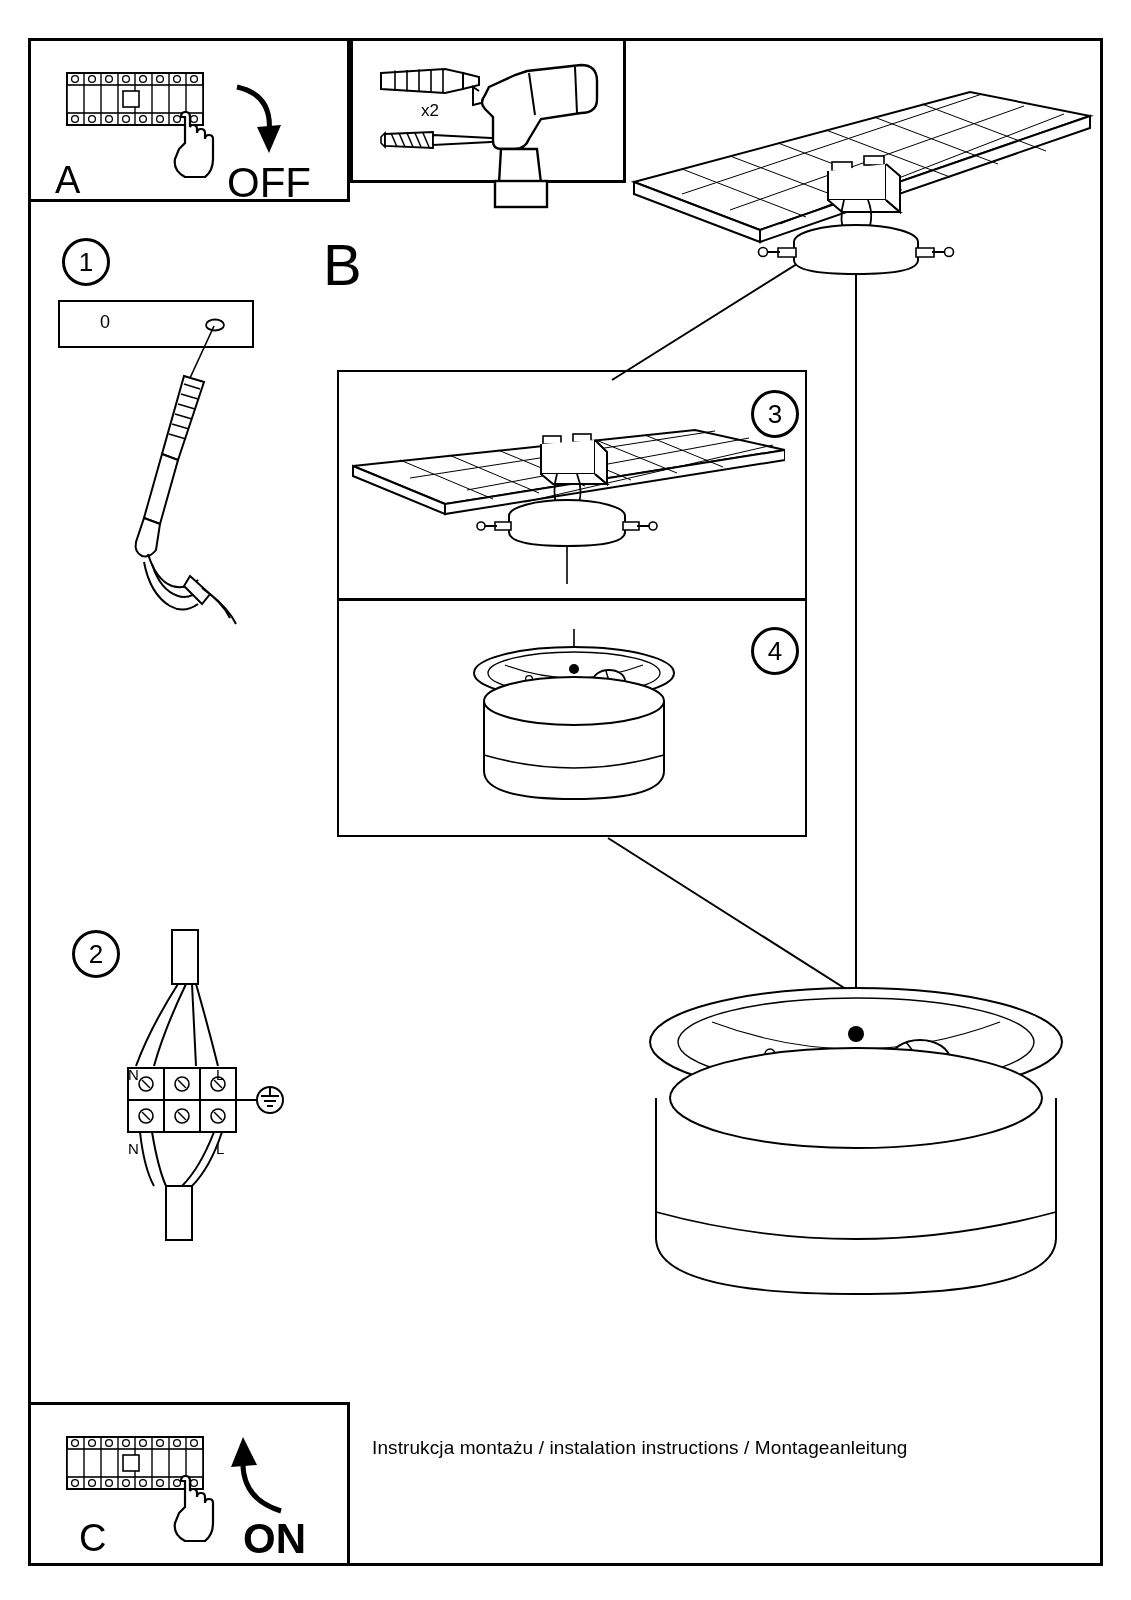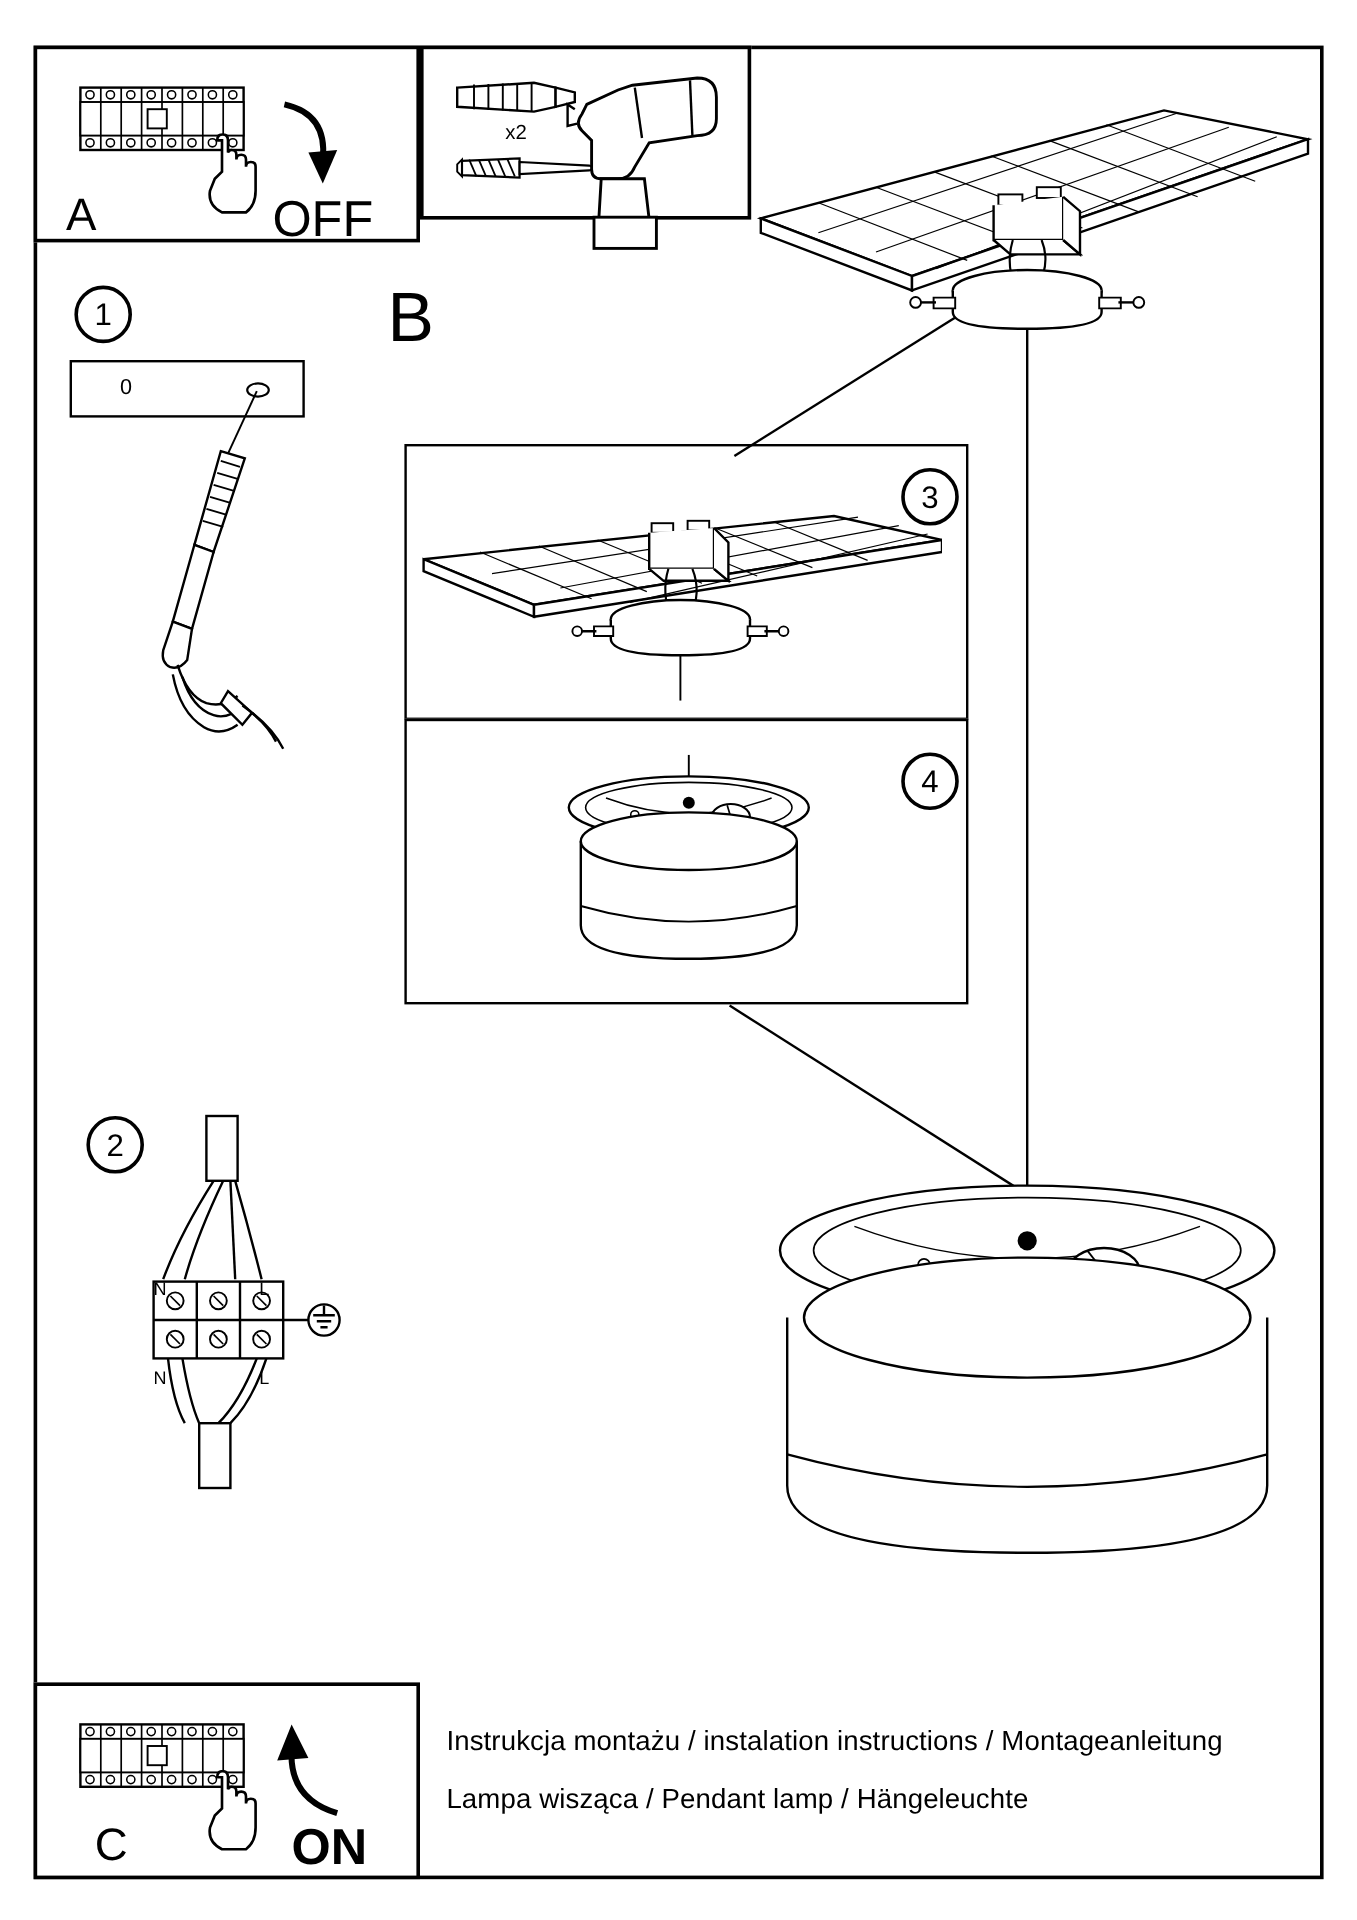--- a/index.html
+++ b/index.html
@@ -4,21 +4,21 @@
 <style>
   html,body{margin:0;padding:0;background:#ffffff;}
   body{font-family:"Liberation Sans", sans-serif;color:#000;}
   #page{position:relative;width:1131px;height:1600px;background:#fff;overflow:hidden;}
   .frame{position:absolute;border:3px solid #000;box-sizing:border-box;}
   .panel{position:absolute;border:2px solid #000;box-sizing:border-box;background:#fff;}
   .lbl{position:absolute;font-weight:400;}
   .circ{position:absolute;border:3px solid #000;border-radius:50%;display:flex;align-items:center;justify-content:center;font-size:26px;}
   svg{display:block;}
   .svgwrap{position:absolute;}
-  .txtline{position:absolute;font-size:23px;letter-spacing:.1px;text-align:right;}
+  .txtline{position:absolute;font-size:19px;letter-spacing:.1px;text-align:right;}
 </style>
 </head>
 <body>
 
 <div id="page">
 
   <div class="frame" style="left:28px;top:38px;width:1075px;height:1528px;border-width:3px;"></div>
 
   <div class="panel" style="left:28px;top:38px;width:322px;height:164px;border-width:3px;">
     <div class="svgwrap" style="left:32px;top:18px;">
@@ -381,15 +381,14 @@
       <svg width="70" height="90" viewBox="0 0 70 90">
         <path d="M54 78 Q14 66 16 26" fill="none" stroke="#000" stroke-width="5"></path>
         <path d="M4 34 L16 4 L30 32 Z" fill="#000"></path>
       </svg>
     </div>
     <div class="lbl" style="left:212px;top:110px;font-size:42px;font-weight:bold;">ON</div>
     <div class="lbl" style="left:48px;top:112px;font-size:38px;">C</div>
   </div>
 
   <div class="txtline" style="left:372px;top:1437px;">Instrukcja montażu / instalation instructions / Montageanleitung</div>
-  <div class="txtline" style="left:372px;top:1486px;">Lampa wisząca / Pendant lamp / Hängeleuchte</div>
 
 </div>
 
 </body></html>

